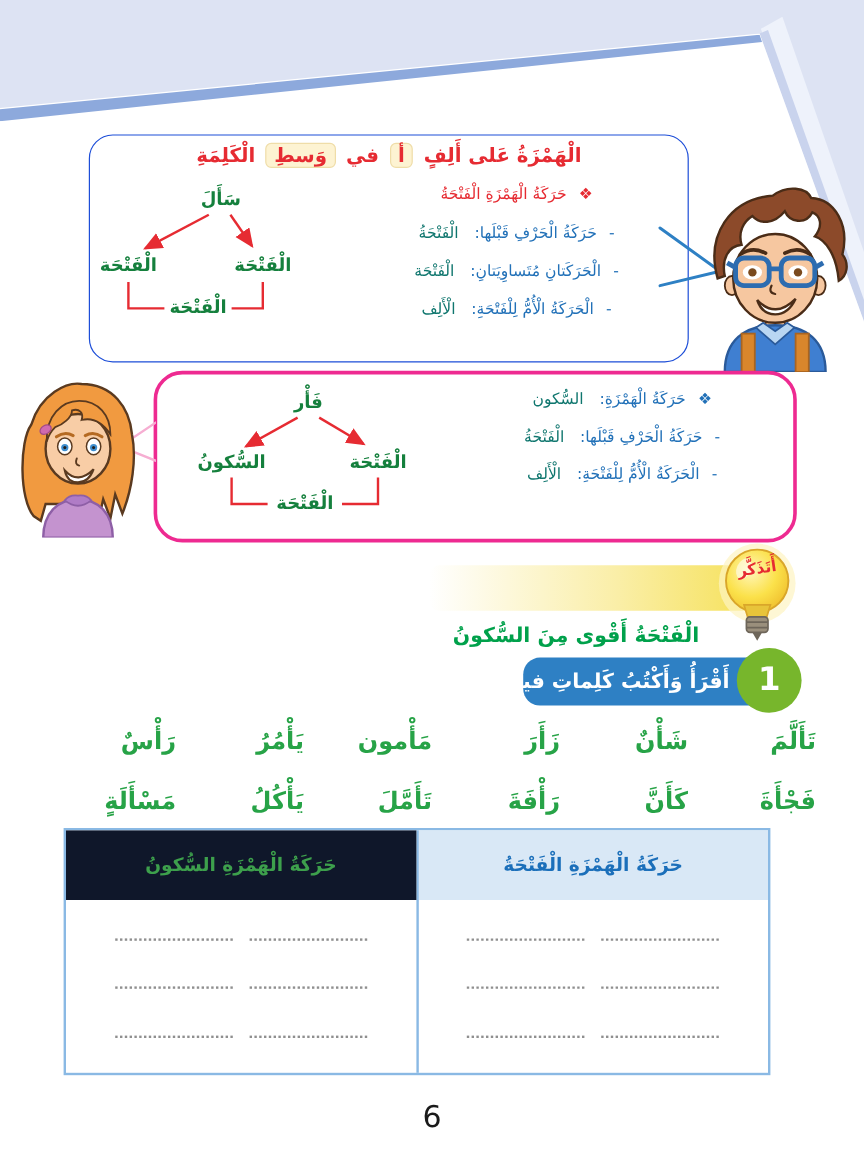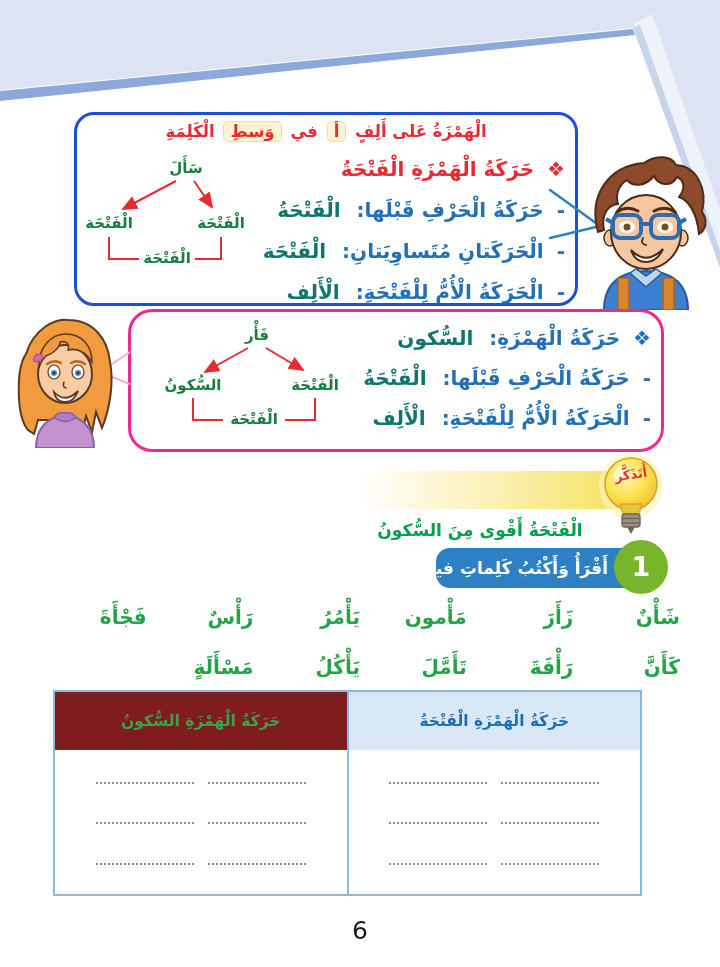--- a/index.html
+++ b/index.html
@@ -13,30 +13,30 @@
   .under-sheet{inset:0;background:#eef2fb;
     clip-path:polygon(634px 24px,720px 262px,720px 210px,652px 14px);}
   .edge-dark{inset:0;background:#c9d3ed;
     clip-path:polygon(633px 28px,720px 268px,720px 250px,640px 25px);}
   .sheet{inset:0;background:#ffffff;
     clip-path:polygon(0px 90px,633px 28px,720px 268px,720px 967px,0px 967px);}
   .edge-stripe{inset:0;background:#8da9dc;
     clip-path:polygon(0px 91px,633px 29px,635px 35px,0px 101px);}
   
   .rulebox{background:#fff;border-radius:20px;}
-  .box-blue{left:74px;top:112px;width:498px;height:188px;border:3px solid #1d4ed8;}
+  .box-blue{left:74px;top:112px;width:498px;height:188px;border:1px solid #1d4ed8;}
   .box-pink{left:128px;top:309px;width:530px;height:137px;border:3px solid #ee2a91;border-radius:24px;}
   .box-title{top:6px;left:0;width:100%;text-align:center;direction:rtl;
     color:#e62b32;font-weight:bold;font-size:16.5px;}
   .hl-badge{display:inline-block;background:#fdf3d2;border:1px solid #efdda8;
     border-radius:5px;padding:0 6px;margin:0 3px;color:#e62b32;}
   .bullets{direction:rtl;display:flex;flex-direction:column;}
   .bullets-1{top:42px;right:10px;width:265px;gap:17px;}
   .bullets-2{top:14px;right:10px;width:265px;gap:16px;}
-  .bullet{font-weight:bold;font-size:20px;white-space:nowrap;}
+  .bullet{font-weight:normal;font-size:13px;white-space:nowrap;text-align:center;}
   .bullet .marker{color:#2271b8;margin-left:6px;}
   .bullet .btext{color:#2271b8;}
   .bullet .bvalue{color:#0f766e;margin-right:9px;}
   .bullet.red .marker,.bullet.red .btext{color:#e62b32;}
   
   .diagram{position:absolute;}
   .diag-1{left:4px;top:42px;width:215px;height:142px;}
   .diag-2{left:22px;top:14px;width:205px;height:116px;}
   .dword{position:absolute;color:#15803d;font-weight:bold;font-size:15px;
     transform:translateX(-50%);white-space:nowrap;direction:rtl;}
@@ -64,21 +64,21 @@
     display:grid;grid-template-columns:repeat(6,1fr);grid-auto-rows:50px;}
   .word{color:#27a347;font-weight:bold;font-size:20px;line-height:50px;white-space:nowrap;}
   
   .sort-table{left:53px;top:690px;width:585px;height:202px;border:2px solid #8ab9e4;
     display:flex;direction:rtl;background:#fff;}
   .col{width:50%;display:flex;flex-direction:column;}
   .col+.col{border-left:none;border-right:2px solid #8ab9e4;}
   .col-head{height:58px;display:flex;align-items:center;justify-content:center;
     font-weight:bold;font-size:15.5px;direction:rtl;}
   .head-fatha{background:#d9e8f6;color:#1b6fba;}
-  .head-sukun{background:#7f1d1d;color:#3da04c;}
+  .head-sukun{background:#0f172a;color:#3da04c;}
   .col-body{flex:1;display:flex;flex-direction:column;justify-content:space-around;
     padding:8px 0 14px 0;}
   .dotrow{text-align:center;}
   .dots{display:inline-block;width:98px;height:10px;margin:0 7px;
     border-bottom:2px dotted #8f8f8f;}
   
   .pagenum{left:0;top:916px;width:720px;text-align:center;color:#1a1a1a;font-size:25px;}
 </style>
 </head>
 <body>
@@ -263,20 +263,21 @@
   <ellipse cx="22" cy="22" rx="6" ry="9" transform="rotate(25 22 22)" fill="#ffffff" opacity="0.55"></ellipse>
 </svg>
 <div class="abs bulb-label">أَتَذَكَّر</div>
 
 <div class="abs ex-bar">
   <span class="ex-title">أَقْرَأُ وَأَكْتُبُ كَلِماتِ فيها</span>
 </div>
 <div class="abs ex-num">1</div>
 
 <div class="abs words">
+  <span class="word">تَأَلَّمَ</span>
   <span class="word">شَأْنٌ</span>
   <span class="word">زَأَرَ</span>
   <span class="word">مَأْمون</span>
   <span class="word">يَأْمُرُ</span>
   <span class="word">رَأْسٌ</span>
   <span class="word">فَجْأَةَ</span>
   <span class="word">كَأَنَّ</span>
   <span class="word">رَأْفَةَ</span>
   <span class="word">تَأَمَّلَ</span>
   <span class="word">يَأْكُلُ</span>

